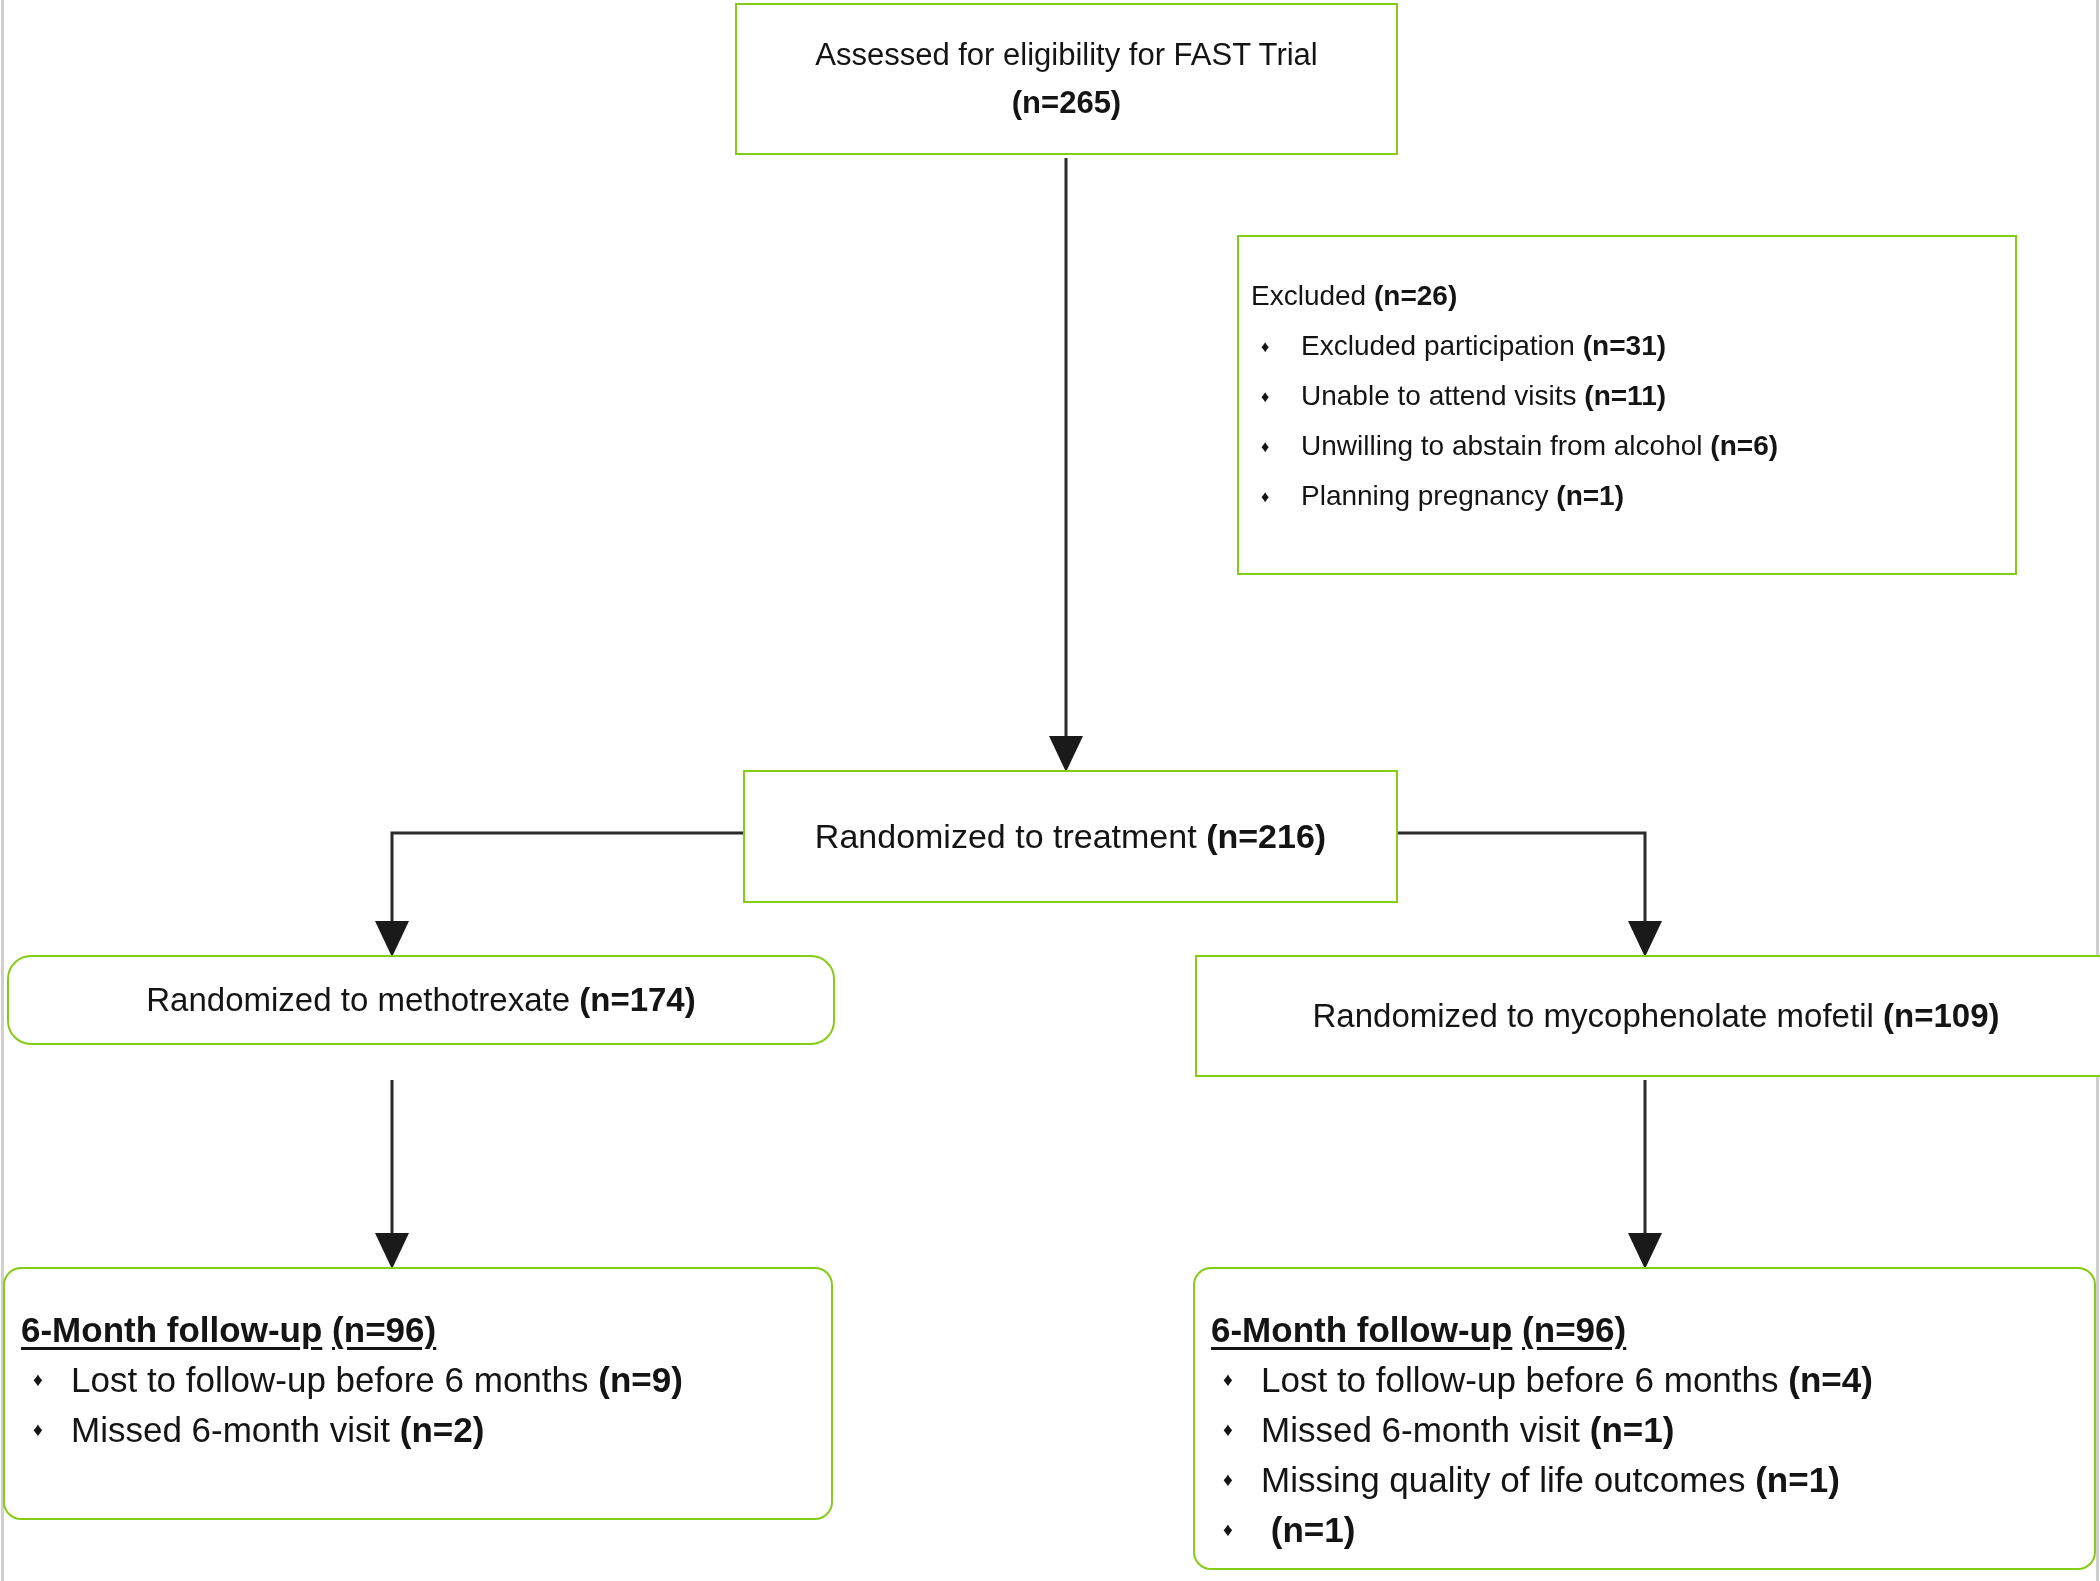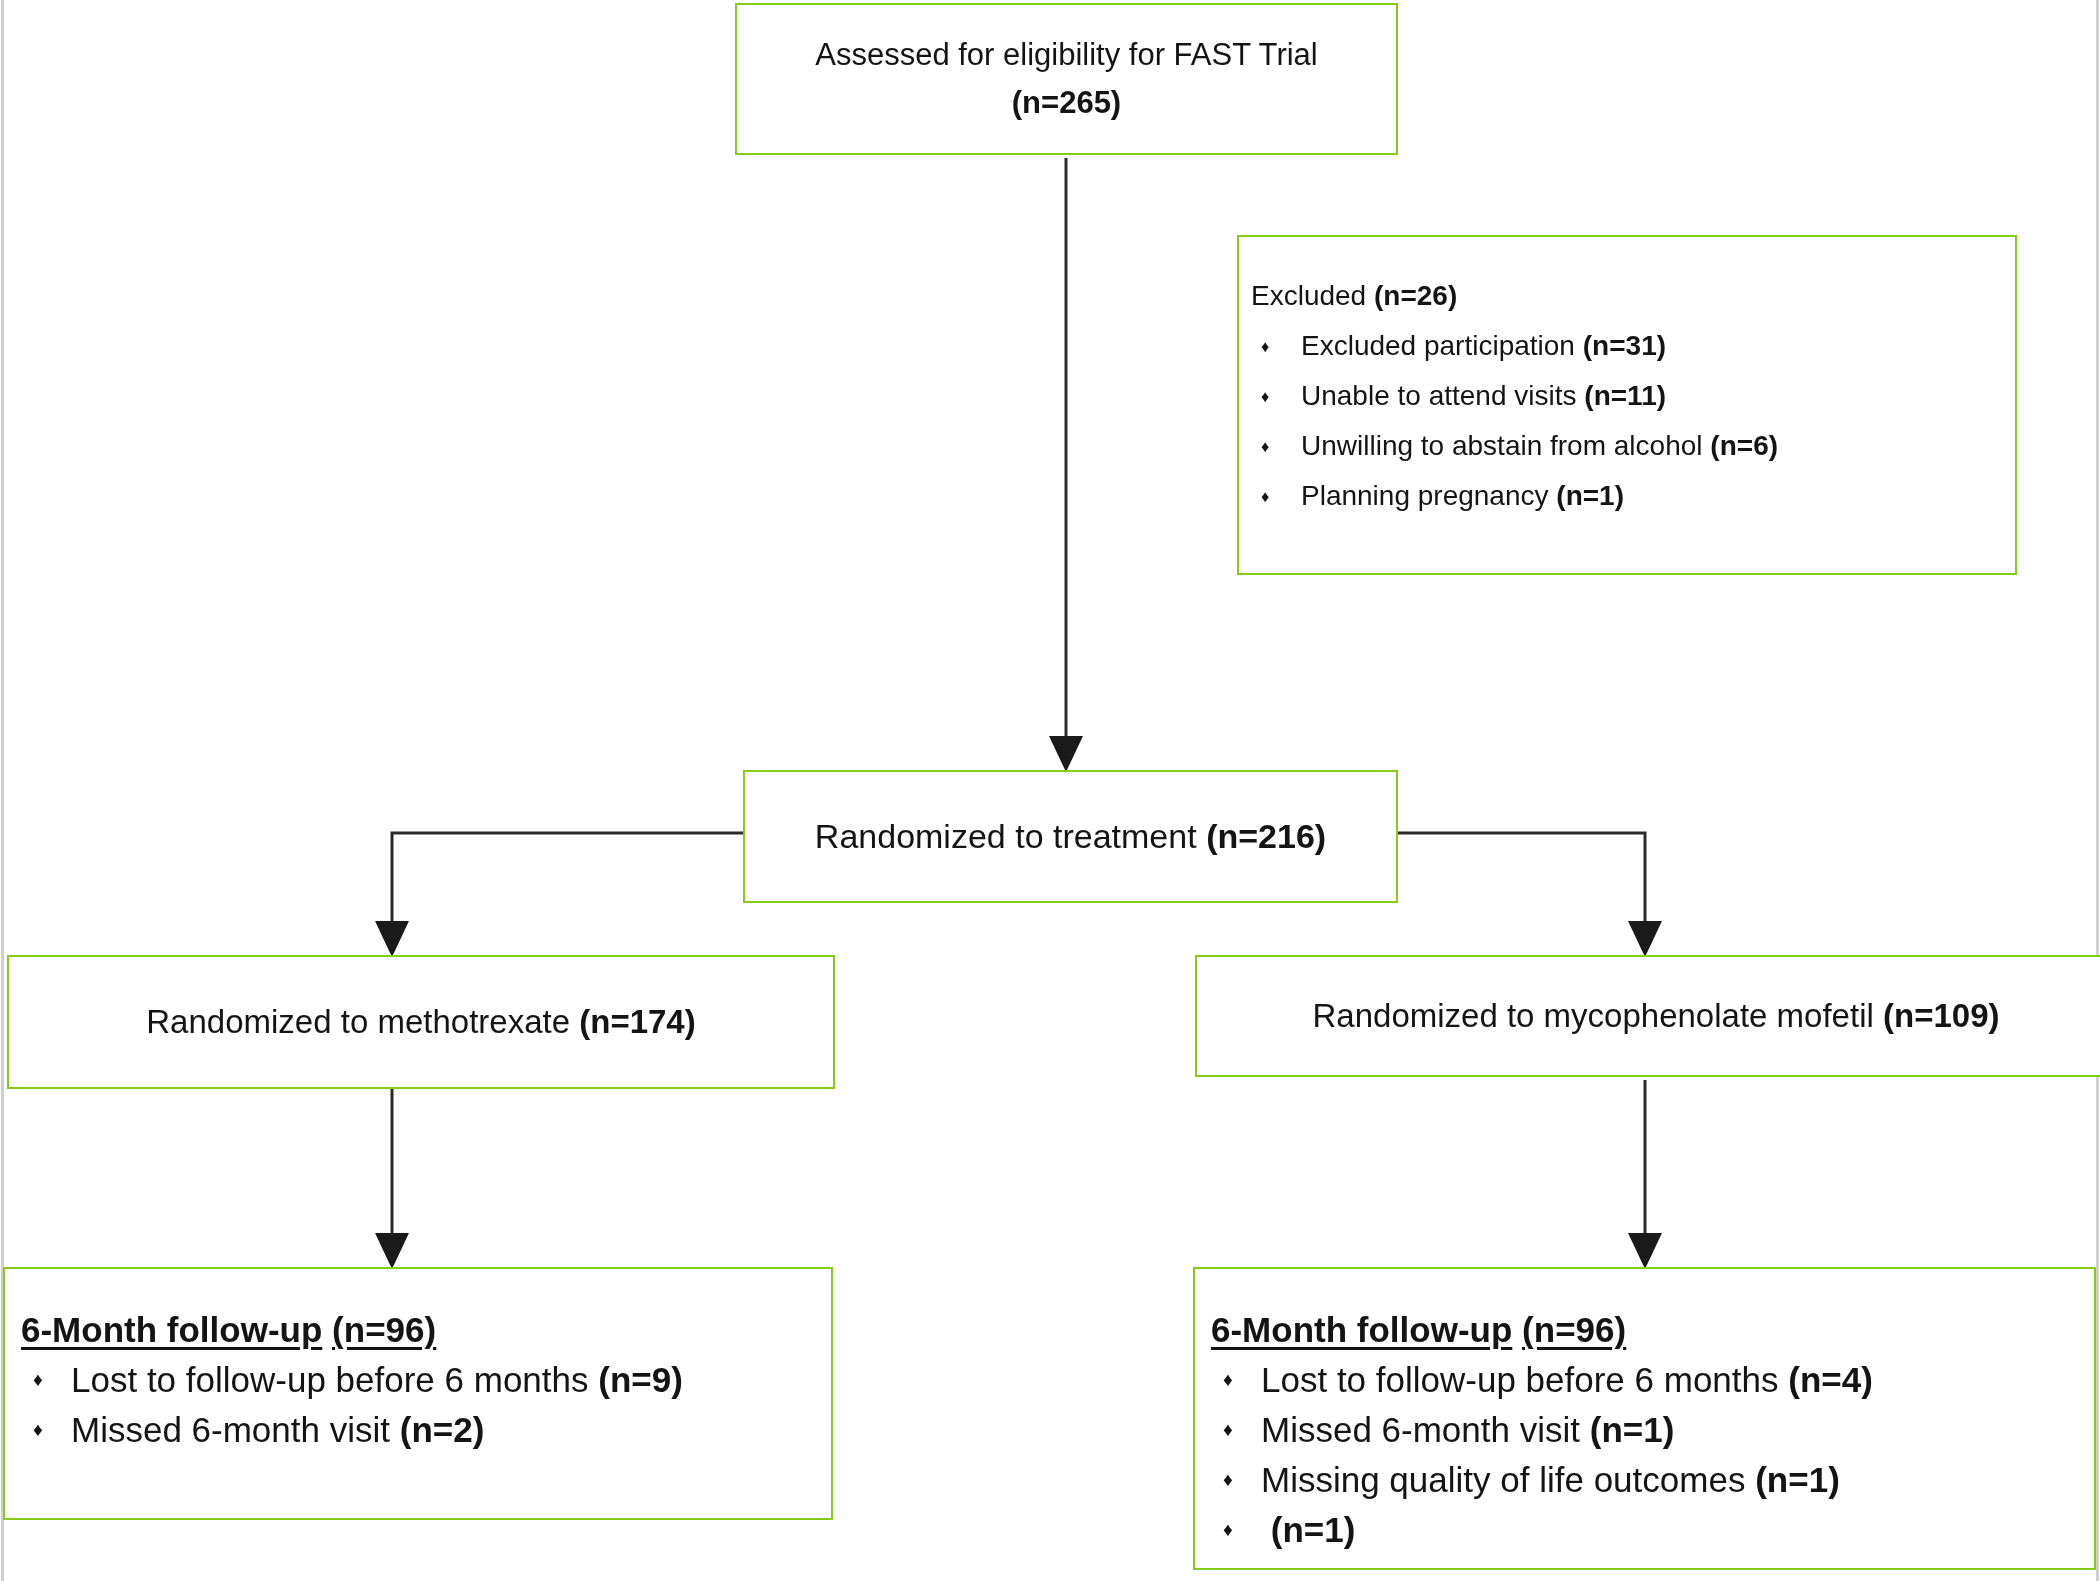--- a/index.html
+++ b/index.html
@@ -35,25 +35,25 @@
 
   
   #excluded-box{left:1237px;top:235px;width:780px;height:340px;font-size:28px;padding:34px 14px 0 12px;}
   #excluded-box .row{height:50px;display:flex;align-items:center;}
   #excluded-box .diamond{width:14px;margin-left:10px;margin-right:26px;font-size:0.58em;}
 
   
   #randomized-box{left:743px;top:770px;width:655px;height:133px;font-size:34px;}
 
   
-  #methotrexate-box{left:7px;top:955px;width:828px;height:134px;font-size:33px;}
+  #methotrexate-box{left:7px;top:955px;width:828px;height:90px;font-size:33px;border-radius:24px;}
   #mycophenolate-box{left:1195px;top:955px;width:922px;height:122px;font-size:33px;}
 
   
-  .fu-box{font-size:35px;padding:36px 12px 0 16px;}
+  .fu-box{font-size:35px;padding:36px 12px 0 16px;border-radius:18px;}
   #mtx-followup-box{left:3px;top:1267px;width:830px;height:253px;}
   #mmf-followup-box{left:1193px;top:1267px;width:903px;height:303px;}
   .fu-box .row{height:50px;display:flex;align-items:center;}
   .fu-header{font-weight:700;text-decoration:underline;text-decoration-thickness:3px;text-underline-offset:5px;}
   .fu-header .nval{text-decoration:underline;text-decoration-thickness:3px;text-underline-offset:5px;}
   .fu-box .diamond{width:14px;margin-left:12px;margin-right:24px;font-size:0.55em;}
 </style>
 </head>
 <body>
 

